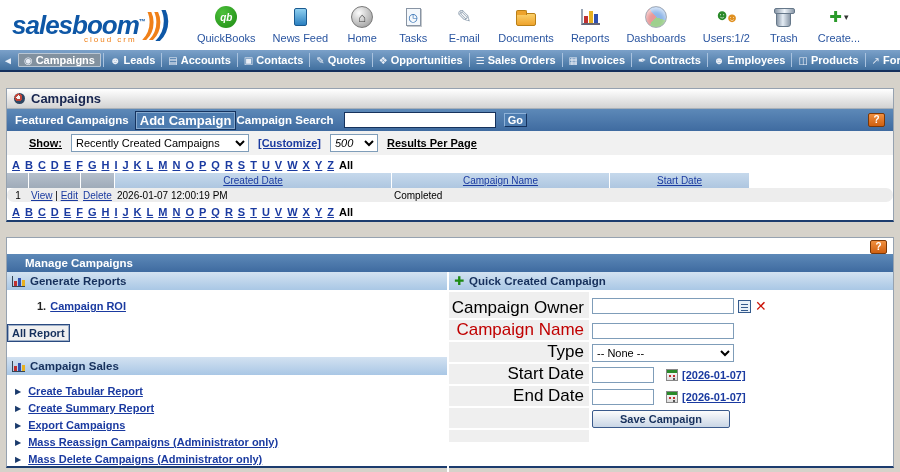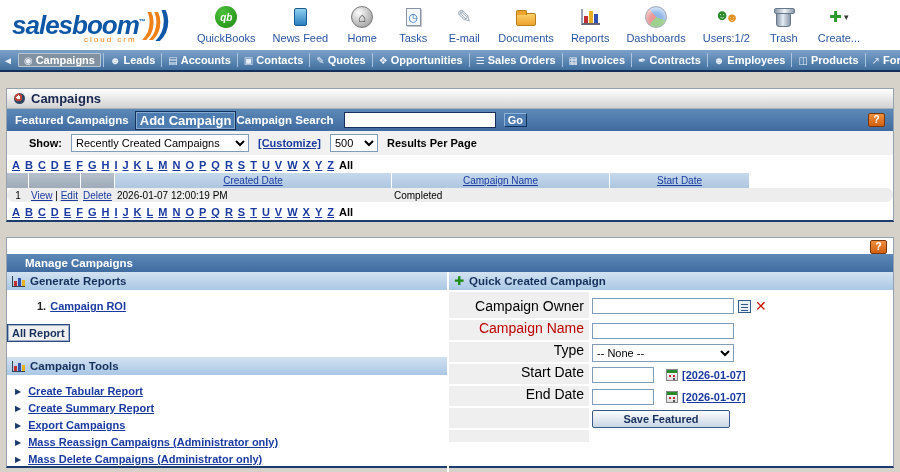--- a/index.html
+++ b/index.html
@@ -76,24 +76,24 @@
   .search-label { }
   .search-input { margin-left:10px; width:152px; height:16px; border:1px solid #16325c; font-size:11px; padding:0 2px; }
   .go-btn { margin-left:8px; background:#4d7cb0; border-top:1px solid #8fb2d8; border-left:1px solid #8fb2d8;
     border-right:1px solid #14325e; border-bottom:1px solid #14325e; color:#fff; font-weight:bold; font-size:11px;
     padding:0 3px; cursor:pointer; font-family:inherit; }
   .help-btn { margin-left:auto; width:17px; height:14px; background:linear-gradient(#f09040,#d06010);
     border:1px solid #7a3808; border-radius:2px; color:#fff; font-weight:bold; font-size:10px; line-height:12px;
     text-align:center; cursor:pointer; }
 
   .show-row { height:24px; background:#f1f1f1; display:flex; align-items:center; padding-left:22px; gap:9px; }
-  .show-row .lbl { font-weight:bold; font-size:11px; }
+  .show-row .lbl { font-weight:bold; font-size:11px;text-decoration:underline; }
   select { font-size:11px; font-family:inherit; border:1px solid #7f9db9; background:#fff; height:18px; }
   .view-select { width:178px; }
-  .pp-select { width:48px; }
+  .pp-select { width:48px;font-style:italic; }
   .customize-link { font-weight:bold; }
 
   a.lnk { color:#1a3aa0; text-decoration:underline; cursor:pointer; }
   .alpha { display:flex; gap:5px; padding:4px 2px 2px 5px; font-weight:bold; font-size:11px; }
   .alpha a:last-child { color:#000; text-decoration:none; cursor:default; }
 
   .tbl-head, .tbl-row { display:grid; grid-template-columns:22px 52px 34px 277px 218px 140px auto;border-radius:7px; }
   .tbl-head { height:15px; }
   .th { background:linear-gradient(#c6d9ec,#aec6e0); border-right:1px solid #fff; display:flex; align-items:center; justify-content:center; }
   .th.blank { background:linear-gradient(#b6c0cc,#9fabb9); }
@@ -125,21 +125,21 @@
     font-weight:bold; font-size:11px; color:#16305c; padding:2px 4px; cursor:pointer; font-family:inherit; }
   .tools-gap { height:15px; }
   .tools-list { margin:10px 0 0 8px; }
   .tool-row { display:flex; align-items:center; gap:7px; margin-bottom:5px; }
   .tool-arrow { color:#1a3a6c; font-size:8px; }
   .tool-row a { font-weight:bold; font-size:11px; }
 
   
   .qc-form { margin-top:2px; }
   .frow { display:flex; margin-bottom:2px; }
-  .flabel { width:140px; background:#efefef; text-align:right; padding:0 5px 0 0; font-size:14px; min-height:20px; }
+  .flabel { width:140px; background:#efefef; text-align:right; padding:0 5px 0 0; font-size:17px; min-height:20px; }
   .flabel.req { color:#c00000; }
   .ffield { flex:1; padding:2px 0 0 3px; display:flex; align-items:center; gap:4px; }
   .txt { border:1px solid #7f9db9; height:16px; font-size:11px; padding:0 2px; }
   .w-lg { width:142px; }
   .w-sm { width:62px; }
   .type-select { width:142px; }
   .row-owner { height:26px; } .row-owner .flabel { padding-top:6px; }
   .i-list-picker { width:13px; height:13px; background:#e8f0f8; border:1px solid #345a8c; cursor:pointer;
     background-image:linear-gradient(#345a8c,#345a8c),linear-gradient(#345a8c,#345a8c),linear-gradient(#345a8c,#345a8c);
     background-size:7px 1px; background-position:2px 3px,2px 6px,2px 9px; background-repeat:no-repeat; }
@@ -447,21 +447,21 @@
 
           <div class="roi-row">
             <span class="roi-num">1.</span>
             <a class="lnk">Campaign ROI</a>
           </div>
         </div>
       <button class="all-reports-btn">All Report</button>
       <div class="tools-gap"></div>
       <div class="sub-bar">
         <span class="i-chart"></span>
-        <span>Campaign Tools</span>
+        <span>Campaign Sales</span>
       </div>
       <div class="tools-list">
 
           <div class="tool-row">
             <span class="tool-arrow">▶</span>
             <a class="lnk">Create Tabular Report</a>
           </div>
 
           <div class="tool-row">
             <span class="tool-arrow">▶</span>
@@ -530,21 +530,21 @@
           <div class="flabel">End Date</div>
           <div class="ffield">
             <input class="txt w-sm" type="text" style="">
             <span class="i-calendar"></span>
             <a class="lnk date-link">[2026-01-07]</a>
           </div>
         </div>
         <div class="frow row-save">
           <div class="flabel"></div>
           <div class="ffield">
-            <button class="save-btn">Save Featured</button>
+            <button class="save-btn">Save Campaign</button>
           </div>
         </div>
         <div class="frow row-tail">
           <div class="flabel"></div>
           <div class="ffield"></div>
         </div>
       </div>
     </div>
   </div>
 </div>

